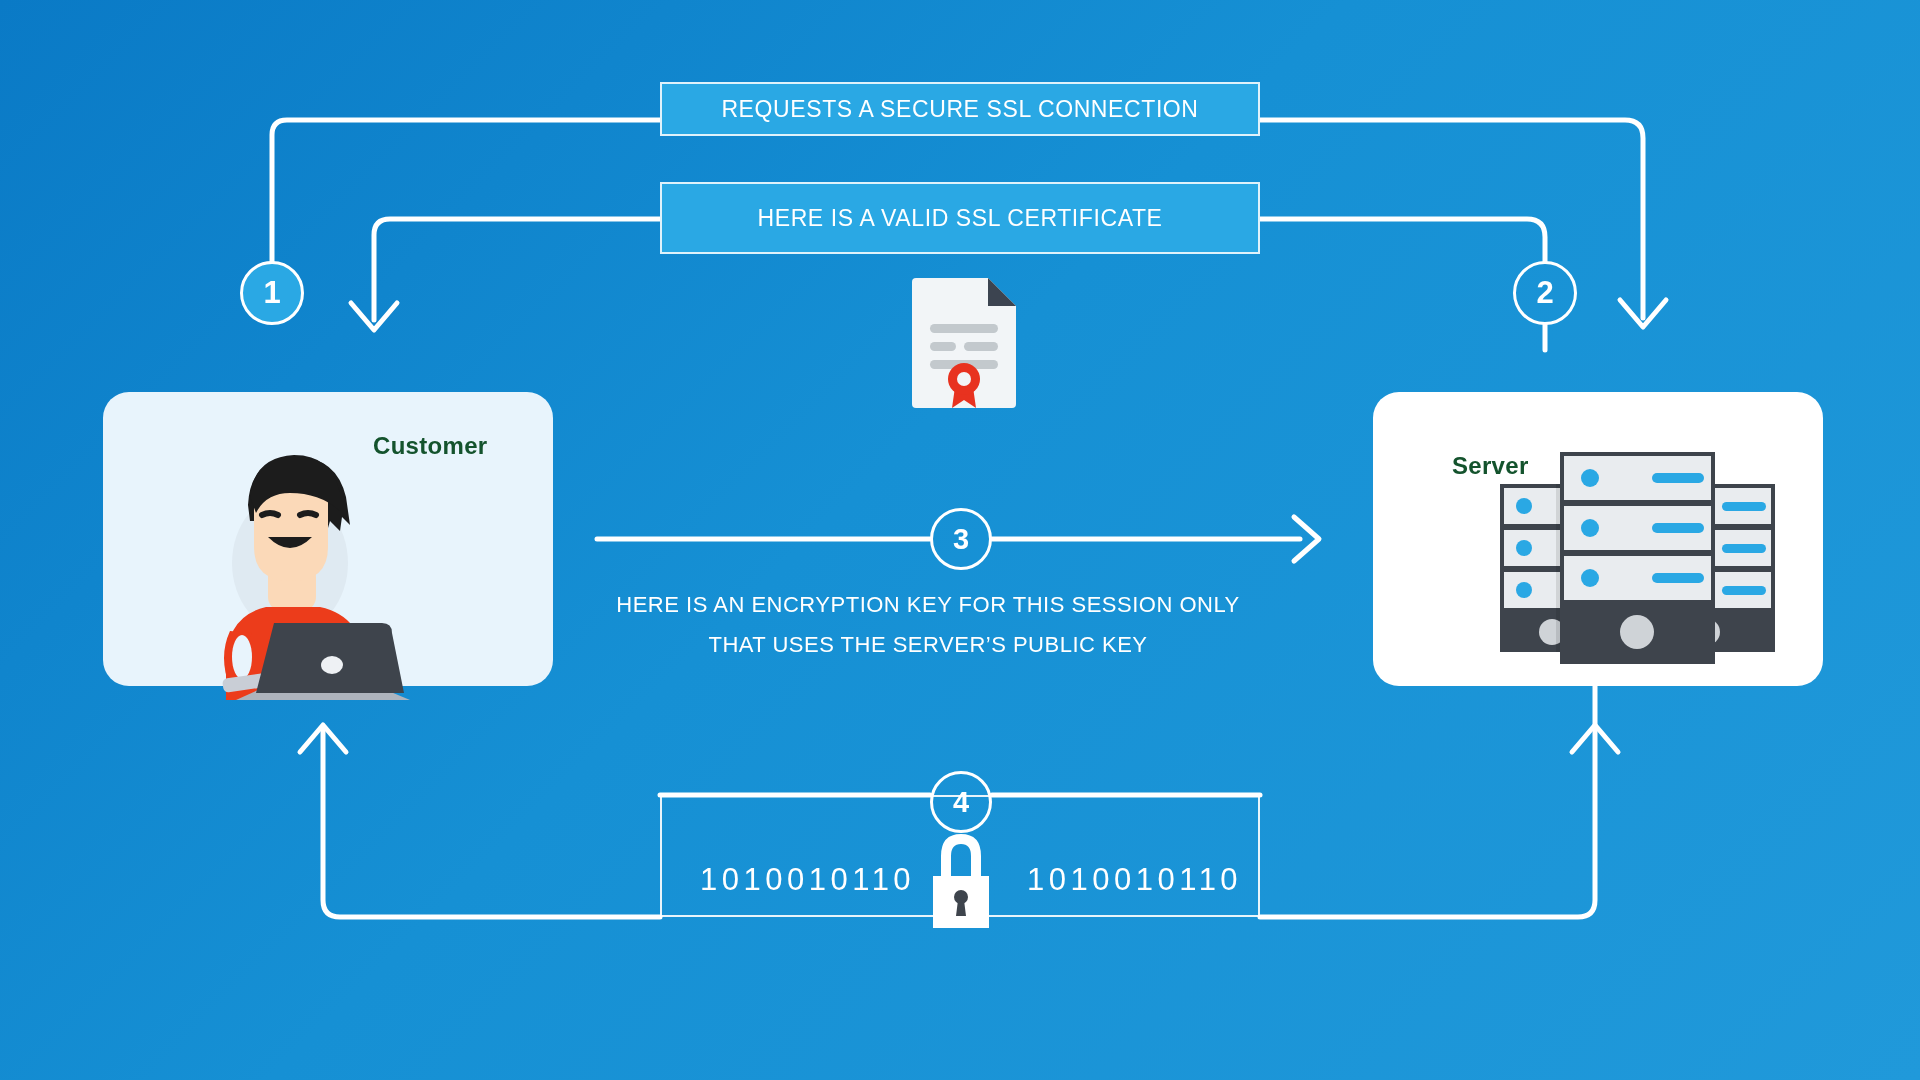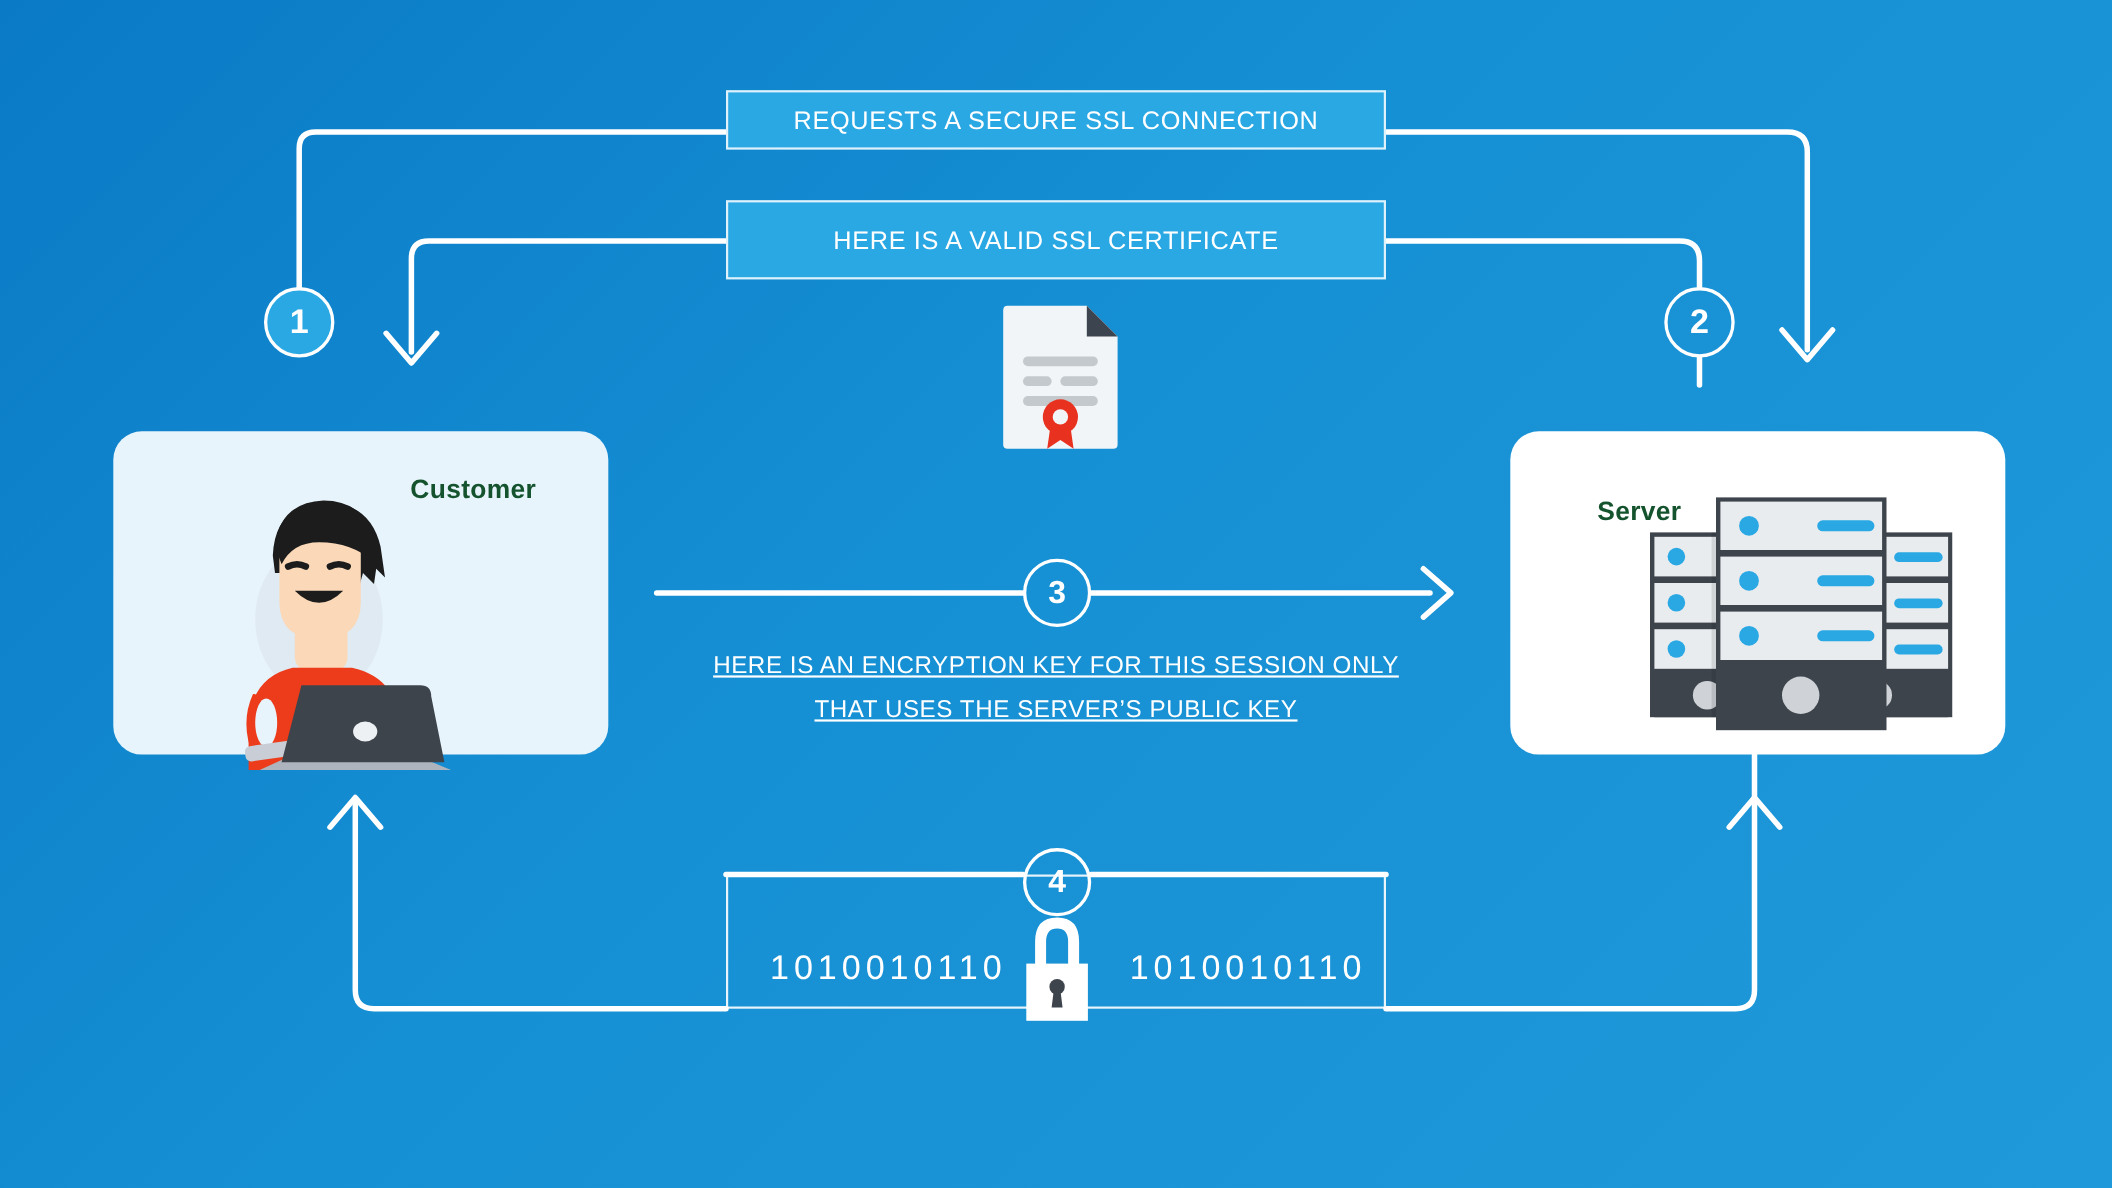--- a/index.html
+++ b/index.html
@@ -51,21 +51,21 @@
   #step1{left:240px;top:261px;width:64px;height:64px;font-size:31px;}
   #step2{left:1513px;top:261px;width:64px;height:64px;font-size:31px;}
   #step3{left:930px;top:508px;width:62px;height:62px;font-size:29px;}
   #step4{left:930px;top:771px;width:62px;height:62px;font-size:29px;}
 
   
   .caption{
     position:absolute;color:#ffffff;text-align:center;
     font-size:22px;letter-spacing:.5px;line-height:40px;width:760px;
   }
-  #caption3{left:580px;top:585px;text-decoration:underline;}
+  #caption3{left:548px;top:585px;}
   #caption4{left:580px;top:945px;}
 
   
   #box4{
     position:absolute;left:660px;top:795px;width:600px;height:122px;
     border:2px solid rgba(255,255,255,.9);background:transparent;box-sizing:border-box;
   }
   .binary{
     position:absolute;color:#ffffff;font-size:31px;letter-spacing:4.5px;top:862px;
   }

